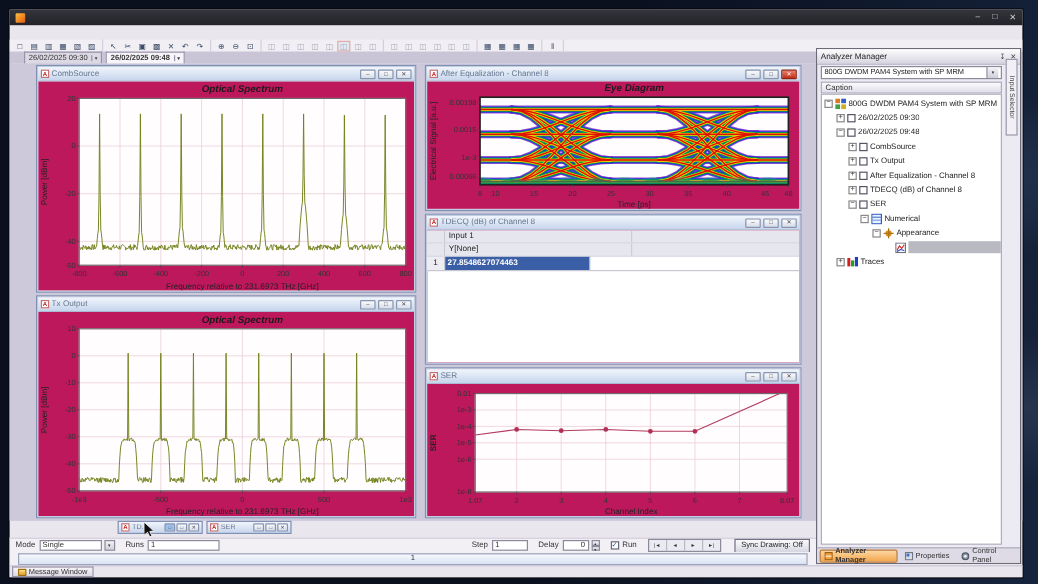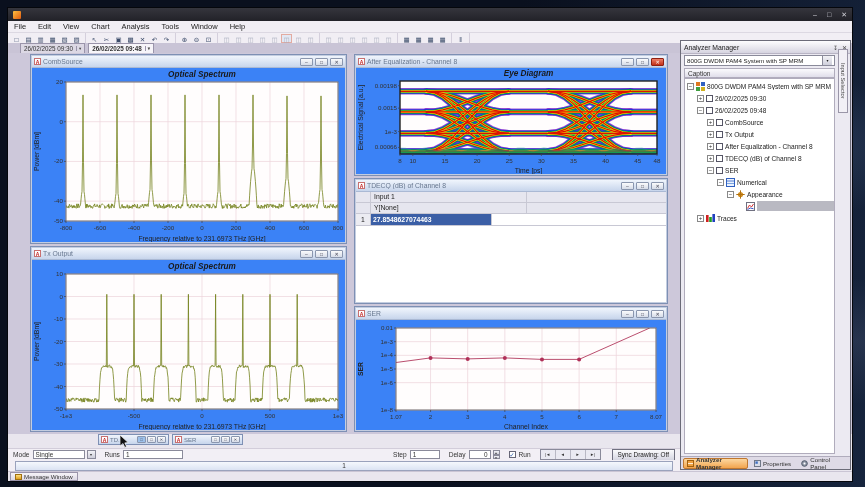--- a/index.html
+++ b/index.html
@@ -41,21 +41,21 @@
 
   
   .panel{position:absolute;background:#f7f1f3;border:1px solid #7e90b4;box-shadow:0 0 0 1px #c3cde0 inset;box-sizing:border-box;}
   .ptb{position:absolute;left:1px;top:1px;right:1px;height:12px;background:linear-gradient(#f0f5fc,#c7d5ec);
        border-bottom:1px solid #aab9d4;display:flex;align-items:center;padding:0 2px;gap:2px;box-sizing:border-box;}
   .pico{width:7px;height:7px;flex:none;background:#fff;border:1px solid #c87070;color:#c02020;font-size:5px;line-height:7px;text-align:center;font-weight:bold;box-sizing:border-box;}
   .ptitle{font-size:6.8px;color:#67778f;white-space:nowrap;overflow:hidden;}
   .pbtns{margin-left:auto;display:flex;gap:2px;}
   .pbtn{width:13px;height:8px;background:linear-gradient(#fbfbfc,#d6dce8);border:1px solid #8a96ae;font-size:5px;line-height:6px;text-align:center;color:#445;border-radius:1px;box-sizing:border-box;}
   .pbtn.red{background:linear-gradient(#ee8068,#c23018);color:#fff;border-color:#8f2012;}
-  .pbody{position:absolute;left:1px;right:1px;top:13px;bottom:1px;background:#3b82f6;overflow:hidden;}
+  .pbody{position:absolute;left:1px;right:1px;top:13px;bottom:1px;background:#be185d;overflow:hidden;}
 
   #panel-comb{left:22px;top:1px;width:317px;height:190px;}
   #panel-tx{left:22px;top:193px;width:317px;height:186px;}
   #panel-eye{left:346px;top:1px;width:314px;height:122px;}
   #panel-tdecq{left:346px;top:125px;width:314px;height:126px;}
   #panel-ser{left:346px;top:253px;width:314px;height:126px;}
 
   
   .tq-table{position:absolute;left:0;top:0;right:0;bottom:0;background:#fff;font-size:6.8px;color:#222;}
   .tq-row{display:flex;border-bottom:1px solid #c8c8d4;}
@@ -129,30 +129,20 @@
 
   <div class="titlebar">
     <span class="appicon"></span>
     <span class="wbtns">
       <span class="wbtn">–</span>
       <span class="wbtn">□</span>
       <span class="wbtn">✕</span>
     </span>
   </div>
 
-  <div class="menubar" id="menubar">
-      <span class="menu-item">File</span>
-      <span class="menu-item">Edit</span>
-      <span class="menu-item">View</span>
-      <span class="menu-item">Chart</span>
-      <span class="menu-item">Analysis</span>
-      <span class="menu-item">Tools</span>
-      <span class="menu-item">Window</span>
-      <span class="menu-item">Help</span>
-    </div>
   <div class="toolbar" id="toolbar">
       <div class="tb-group">
         <button class="tb-btn">□</button>
         <button class="tb-btn">▤</button>
         <button class="tb-btn">▥</button>
         <button class="tb-btn">▦</button>
         <button class="tb-btn">▧</button>
         <button class="tb-btn">▨</button>
       </div>
       <div class="tb-group">

